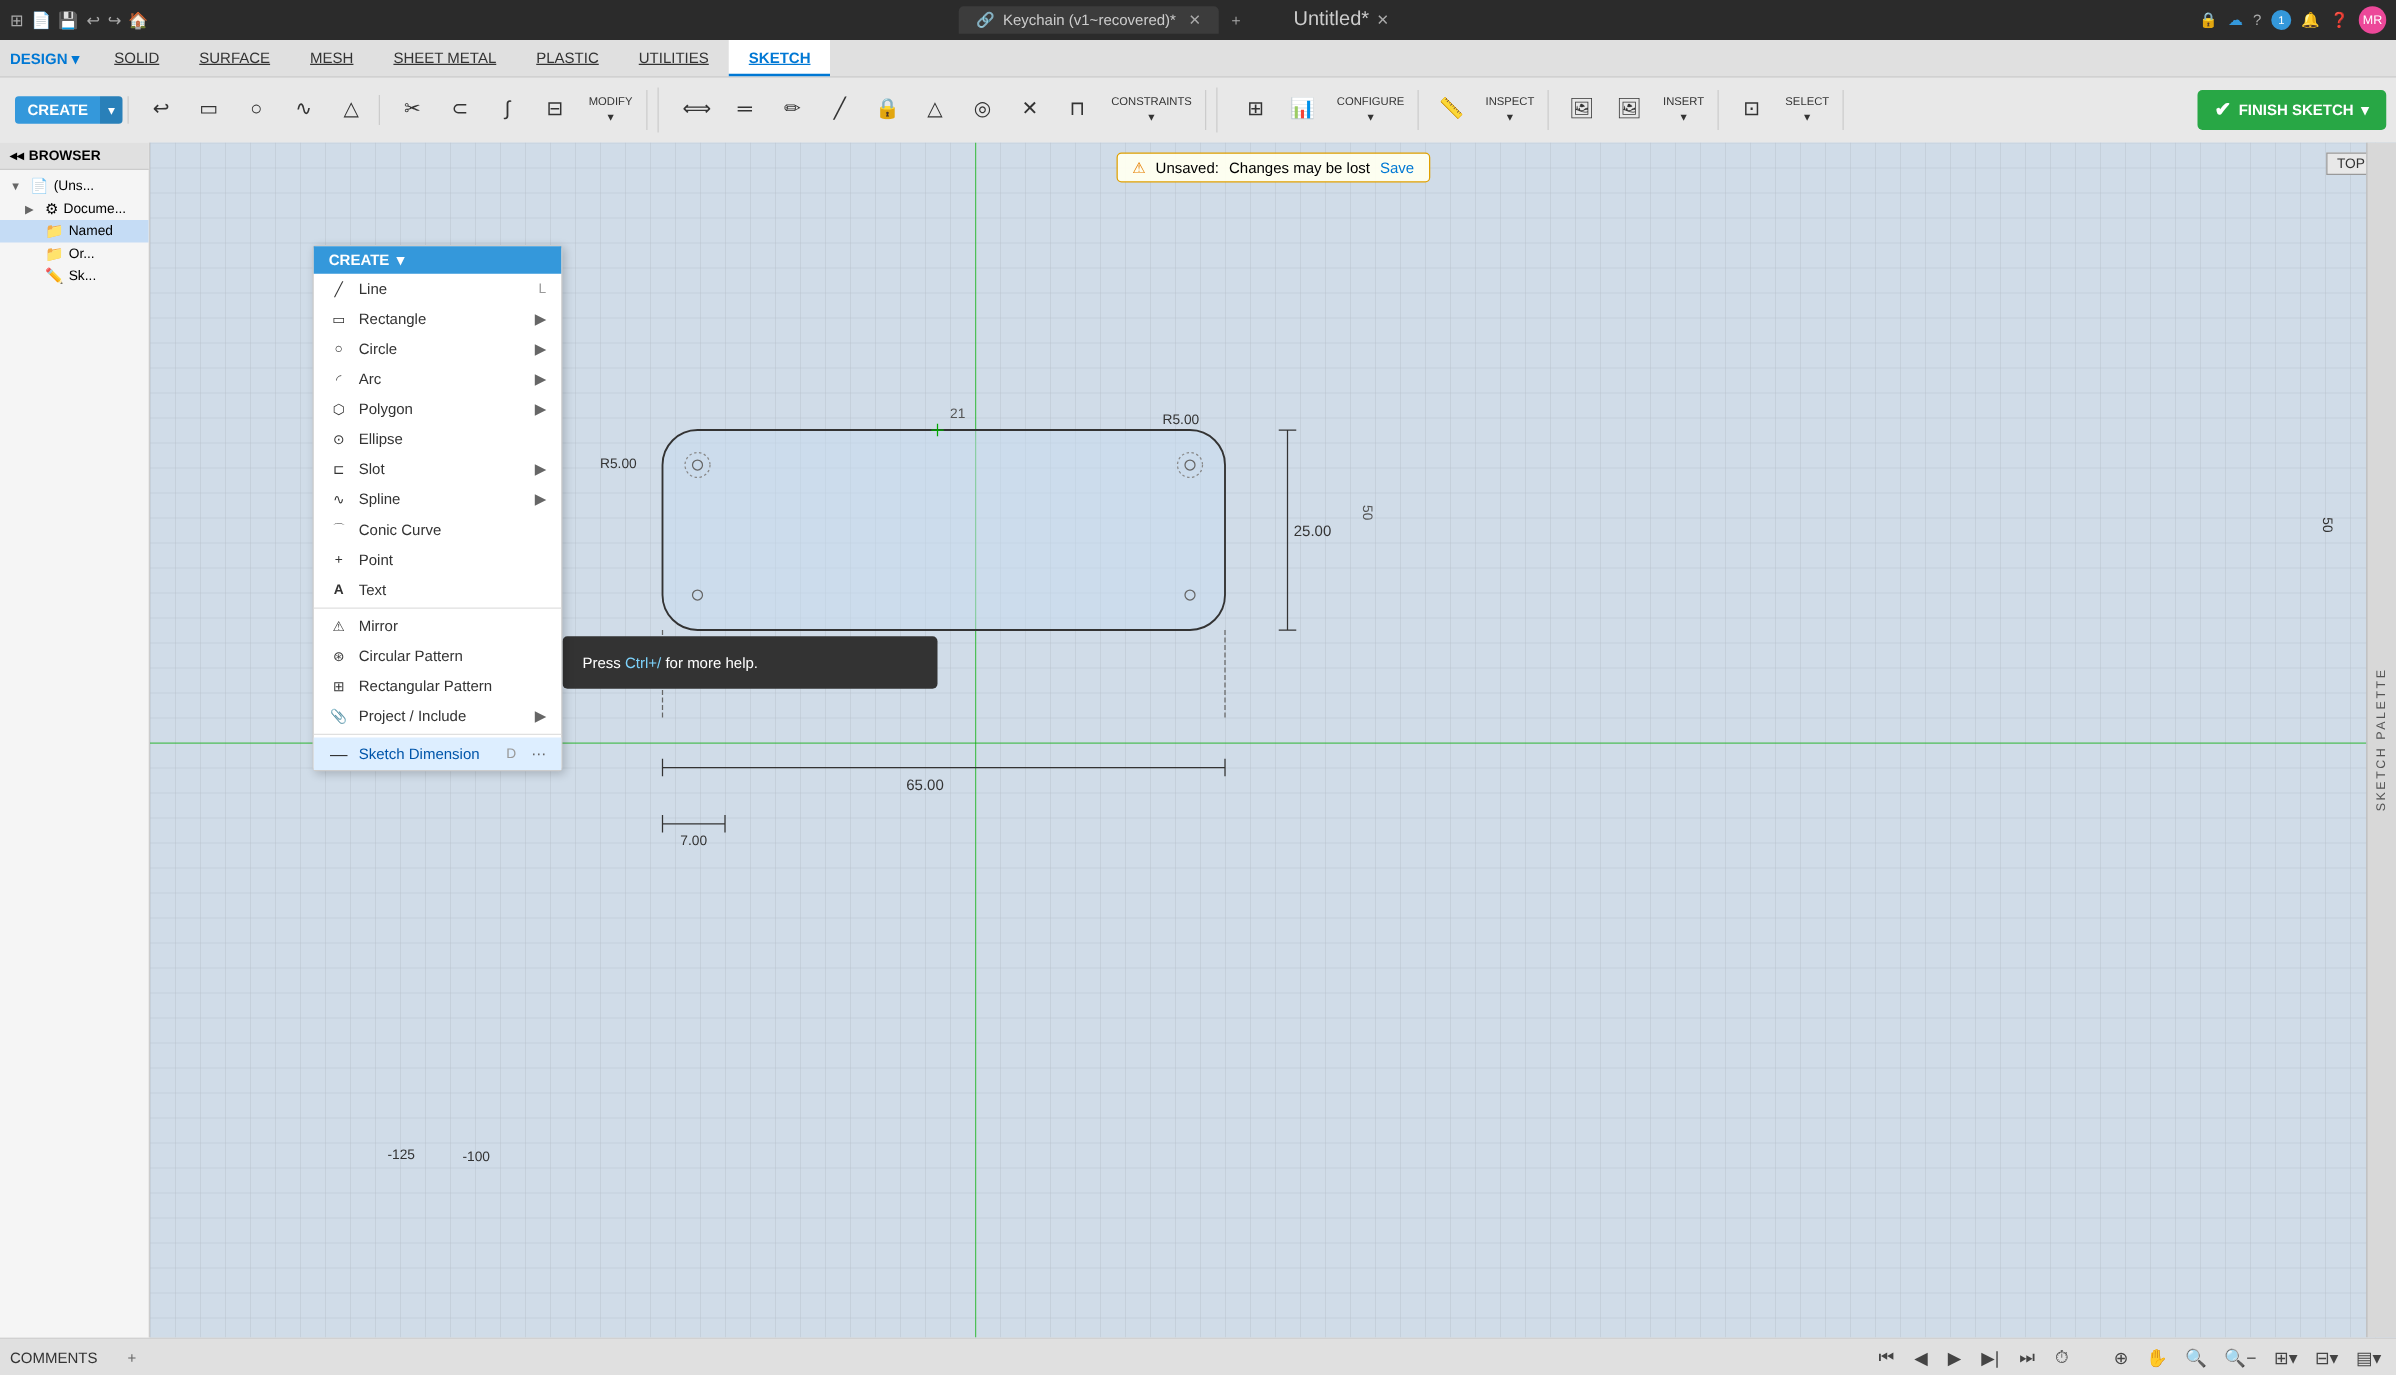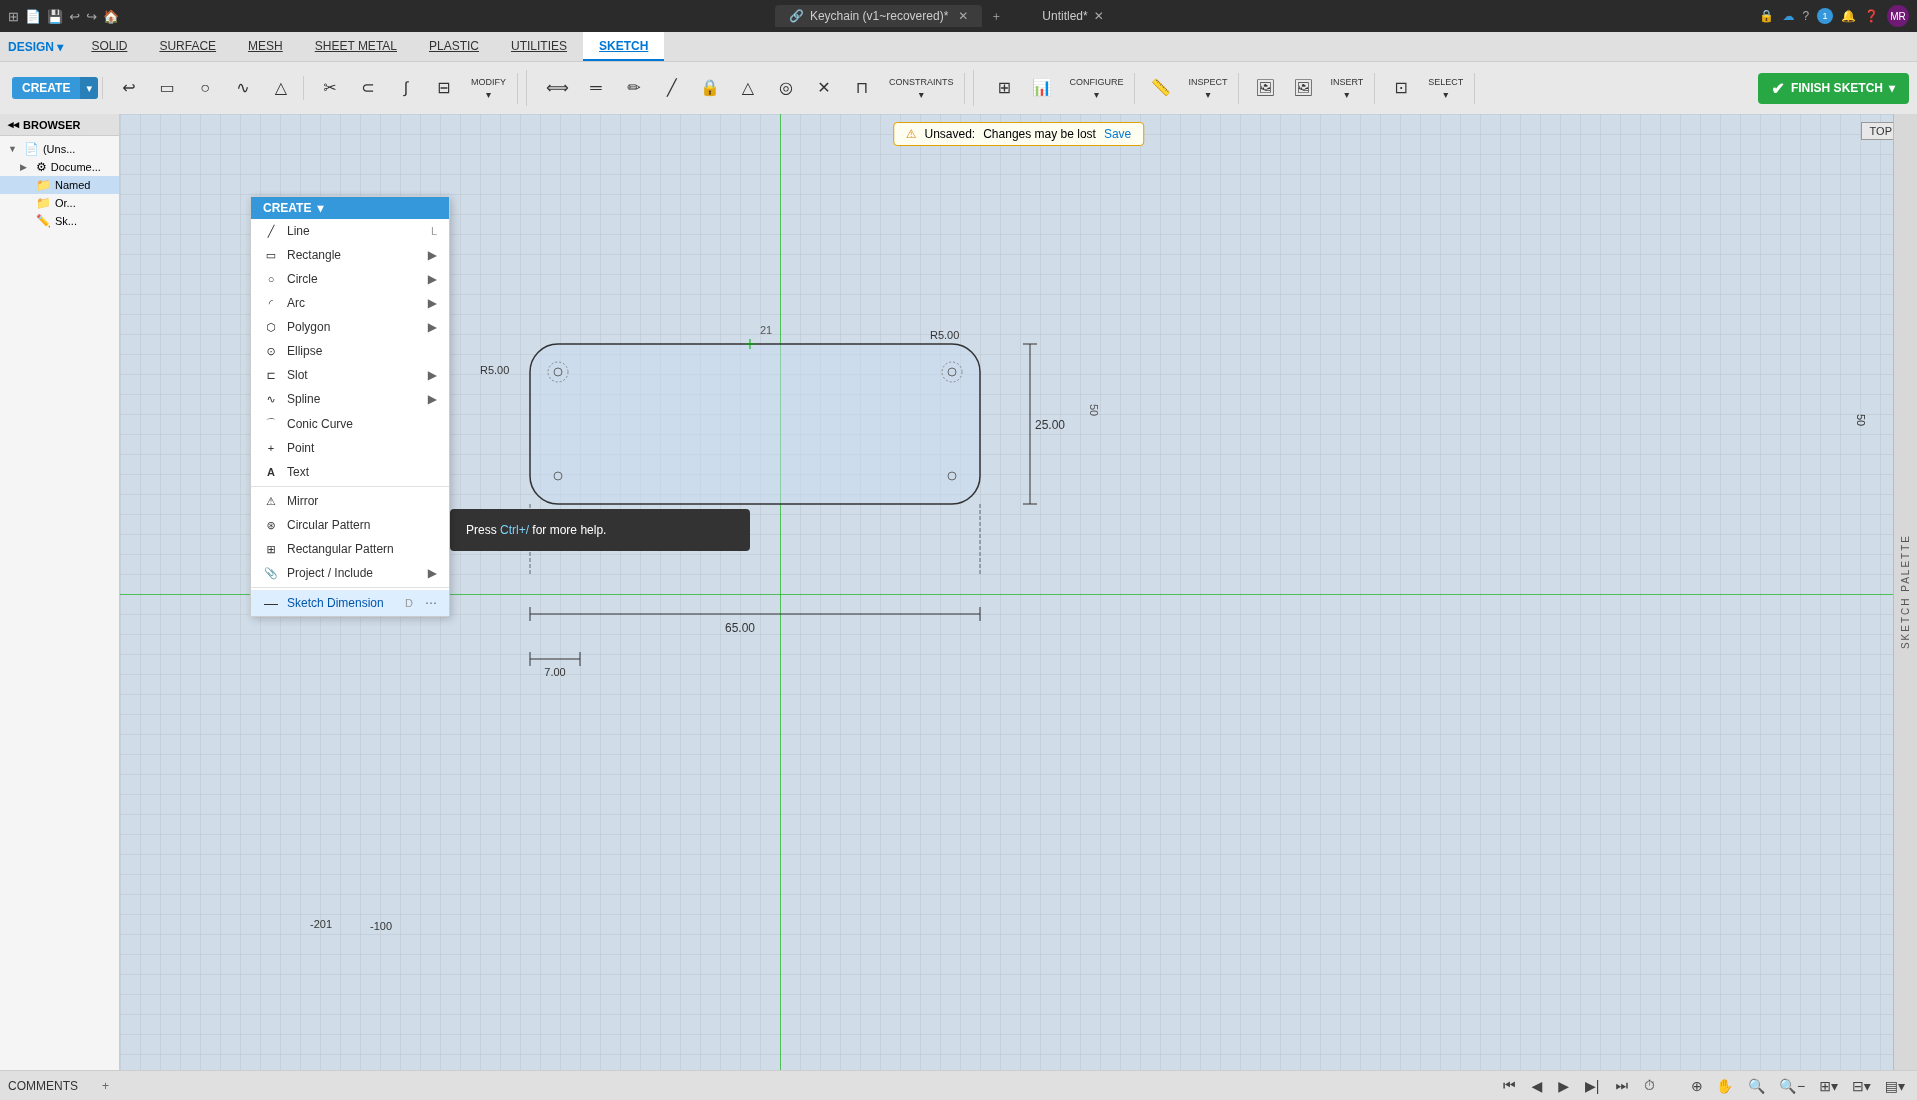--- a/index.html
+++ b/index.html
@@ -375,31 +375,31 @@
       <span style="color:#aaa;cursor:pointer;">🏠</span>
     </div>
   </div>
   <div class="title-bar-center">
     <div class="tab-item">
       <span class="tab-icon">🔗</span>
       <span>Keychain (v1~recovered)*</span>
       <span style="color:#aaa;margin-left:4px;">✕</span>
     </div>
     <span style="color:#aaa;margin-left:8px;cursor:pointer;">＋</span>
-    <span style="margin-left:40px;color:#ccc;font-size:12px;">Untitled*</span>
+    <span style="margin-left:40px;color:#ccc;font-size:16px;">Untitled*</span>
     <span style="color:#aaa;margin-left:6px;cursor:pointer;">✕</span>
   </div>
   <div class="title-bar-right">
     <span style="color:#aaa;">🔒</span>
     <span style="color:#3498db;cursor:pointer;">☁</span>
     <span style="color:#aaa;cursor:pointer;">?</span>
     <div class="notification-badge">1</div>
     <span style="color:#aaa;cursor:pointer;">🔔</span>
     <span style="color:#aaa;cursor:pointer;">❓</span>
-    <span style="background:#701a75;color:white;border-radius:50%;width:22px;height:22px;display:flex;align-items:center;justify-content:center;font-size:10px;cursor:pointer;">MR</span>
+    <span style="background:#ec4899;color:white;border-radius:50%;width:22px;height:22px;display:flex;align-items:center;justify-content:center;font-size:10px;cursor:pointer;">MR</span>
   </div>
 </div>
 
 <div class="tabs-row">
   <div style="display:flex;align-items:center;margin-right:12px;font-size:12px;font-weight:bold;color:#0078d4;">
     DESIGN ▾
   </div>
   <button class="tab-btn">SOLID</button>
   <button class="tab-btn">SURFACE</button>
   <button class="tab-btn">MESH</button>
@@ -618,21 +618,21 @@
       <circle cx="88" cy="58" r="10" fill="none" stroke="#888" stroke-width="1" stroke-dasharray="2,2"></circle>
       <circle cx="482" cy="58" r="10" fill="none" stroke="#888" stroke-width="1" stroke-dasharray="2,2"></circle>
 
       <text x="290" y="20" font-size="11" fill="#555">21</text>
 
       <text x="620" y="90" font-size="11" fill="#555" transform="rotate(90,620,90)">50</text>
     </svg>
 
     <span class="dim-label" style="top:300px;right:50px;transform:rotate(90deg);font-size:11px;">50</span>
     <span class="dim-label" style="bottom:138px;left:250px;font-size:11px;">-100</span>
-    <span class="dim-label" style="bottom:140px;left:190px;font-size:11px;">-201</span>
+    <span class="dim-label" style="bottom:140px;left:190px;font-size:11px;">-125</span>
 
     <div class="dropdown-menu">
       <div class="dropdown-header">
         <span>CREATE</span>
         <span>▾</span>
       </div>
       <div class="menu-item">
         <span class="item-icon">╱</span>
         <span>Line</span>
         <span class="shortcut">L</span>

